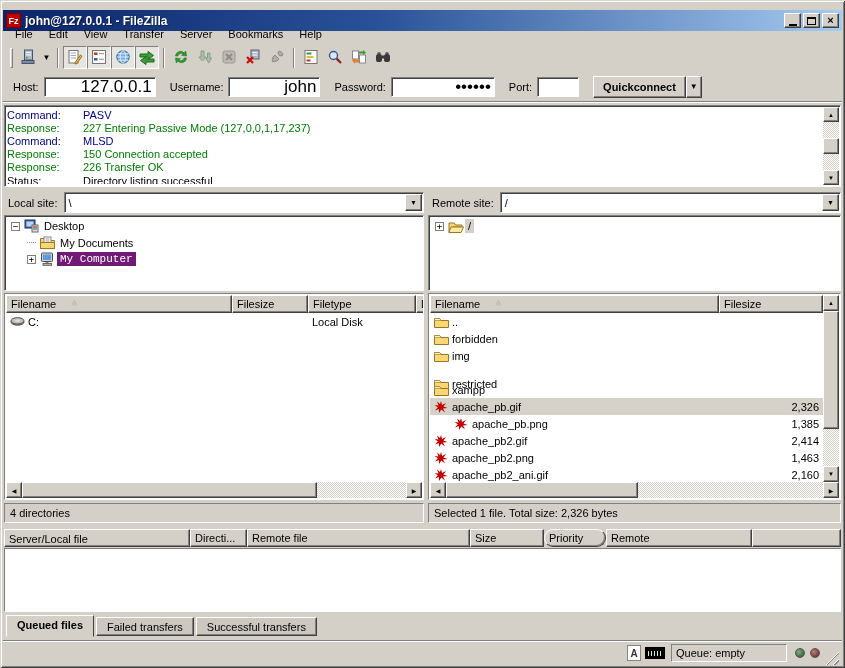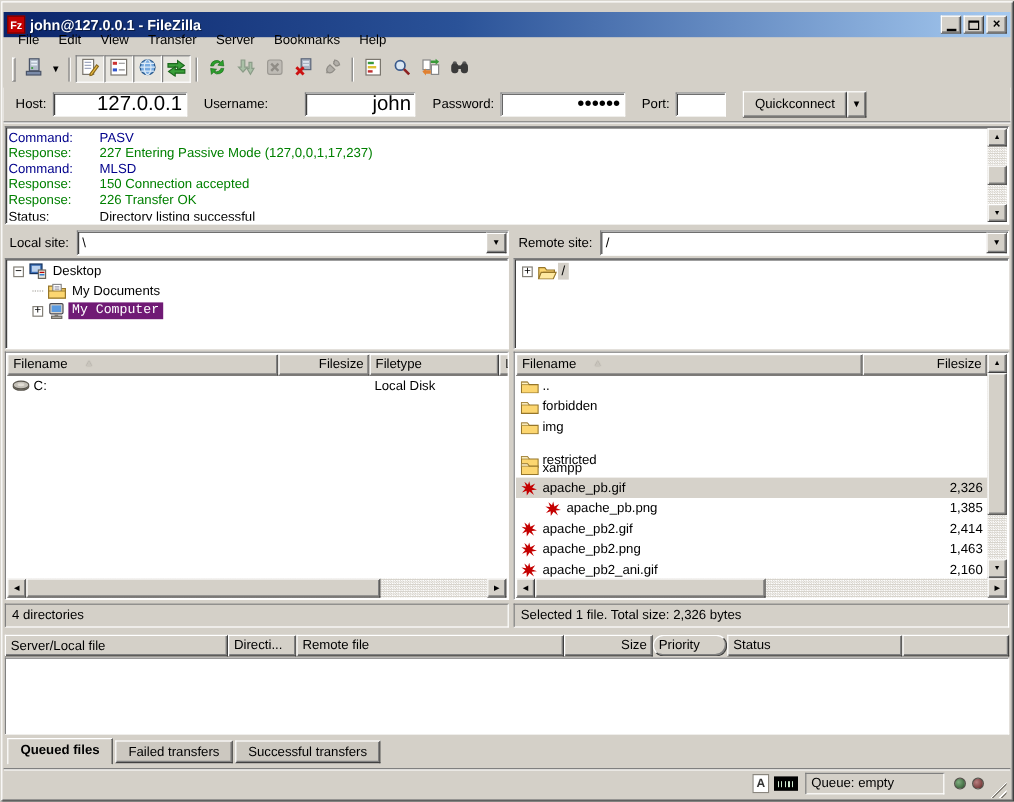--- a/index.html
+++ b/index.html
@@ -8,21 +8,21 @@
 
   .window { position:relative; width:845px; height:668px; background:#d4d0c8;
     box-shadow: inset 1px 1px 0 #d9d6cf, inset -1px -1px 0 #404040,
                 inset 2px 2px 0 #fff, inset -2px -2px 0 #808080; overflow:hidden; }
 
   
   .bevel-in { border:1px solid; border-color:#808080 #fff #fff #808080;
     box-shadow: inset 1px 1px 0 #404040; }
   .bevel-in-lite { border:1px solid; border-color:#808080 #fff #fff #808080; }
   .bevel-out { border:1px solid; border-color:#fff #404040 #404040 #fff;
-    box-shadow: inset -1px -1px 0 #808080; background:#d4d0c8; }
+    box-shadow: inset -1px -1px 0 #808080; background:#d4d0c8;font-weight:bold; }
 
   
   .titlebar { position:absolute; left:3px; top:10px; width:839px; height:21px;
     background:linear-gradient(90deg,#0a246a,#2a5298 45%,#a6caf0);
     display:flex; align-items:center; padding:0 3px; }
   .app-icon { width:15px; height:15px; background:#c00000; color:#fff; font-weight:bold;
     font-size:9px; display:flex; align-items:center; justify-content:center; margin-right:4px;
     border:1px solid #7a0000; }
   .title-text { color:#fff; font-weight:bold; font-size:12px; flex:1;
     text-shadow:1px 1px 0 rgba(0,0,0,.4); white-space:nowrap; overflow:hidden; }
@@ -97,21 +97,21 @@
   .connector { width:9px; height:1px; flex:none; border-top:1px dotted #9a968e; margin-right:4px; }
   .ticon { width:17px; flex:none; display:flex; align-items:center; }
   .tlabel { padding:1px 3px; }
   .tlabel.sel { background:#701a75; color:#fff;font-family:Liberation Mono, monospace; }
   .tlabel.sel-in { background:#d4d0c8; }
 
   .listwrap { position:absolute; left:0; top:103px; width:100%; height:207px; background:#fff; overflow:hidden; }
   .lheader { display:flex; height:18px; position:absolute; left:1px; top:1px; right:1px; background:#d4d0c8; }
   .hcell { height:18px; flex:none; background:#d4d0c8; border:1px solid; border-color:#fff #404040 #404040 #fff;
     box-shadow: inset -1px -1px 0 #808080; padding:2px 4px 0 4px; display:flex; align-items:flex-start; overflow:hidden; white-space:nowrap; }
-  .hcell.right { justify-content:flex-end; }
+  .hcell.right { }
   .hcell .sortarrow { color:#c8c4bc; font-size:8px; margin-left:14px; text-shadow:0 0 1px #8a867e; }
   .lbody { position:absolute; left:1px; top:19px; right:1px; bottom:17px; overflow:hidden; }
   .lrow { display:flex; height:17px; align-items:center; white-space:nowrap; }
   .lrow.rowsel { background:#d6d2ca; }
   .lcell { flex:none; padding:0 4px; display:flex; align-items:center; overflow:hidden; }
   .lcell.right { justify-content:flex-end; }
   .ficon { width:18px; flex:none; display:flex; align-items:center; }
 
   .pane-status { position:absolute; left:0; top:313px; width:100%; height:20px;
     border:1px solid; border-color:#808080 #fff #fff #808080; padding:3px 5px; white-space:nowrap; overflow:hidden; }
@@ -284,21 +284,21 @@
             <rect x="9" y="5" width="6" height="8" rx="2.6" fill="#3a3a3a"></rect>
             <rect x="6.5" y="6.5" width="3" height="3" fill="#3a3a3a"></rect>
           </svg></span>
       </div>
   </div>
 
   <div class="quickbar">
     <span class="qc-label">Host:</span>
     <input class="qc-input" style="width: 112px;" value="127.0.0.1">
     <span class="qc-label">Username:</span>
-    <input class="qc-input" style="width: 92px; margin-left: 26px;" value="john">
+    <input class="qc-input" style="width: 92px;" value="john">
     <span class="qc-label">Password:</span>
     <input class="qc-input" style="width: 104px;" value="••••••">
     <span class="qc-label">Port:</span>
     <input class="qc-input" style="width: 42px;" value="">
     <button class="qc-btn bevel-out">Quickconnect</button>
     <div class="qc-drop bevel-out">
         <span>▼</span>
       </div>
   </div>
 
@@ -622,21 +622,21 @@
       <div class="hcell" style="width: 223px;">
         <span>Remote file</span>
       </div>
       <div class="hcell right" style="width: 74px;">
         <span>Size</span>
       </div>
       <div class="hcell" style="width: 62px; border-radius: 9px;">
         <span>Priority</span>
       </div>
       <div class="hcell" style="width: 146px;">
-        <span>Status</span>
+        <span>Remote</span>
       </div>
       <div class="hcell" style="flex: 1 1 0%;"></div>
     </div>
   <div class="queuebody bevel-in-lite"></div>
   <div class="tabsrow" id="tabsrow">
       <div class="tab active">Queued files</div>
       <div class="tab">Failed transfers</div>
       <div class="tab">Successful transfers</div>
     </div>
 

